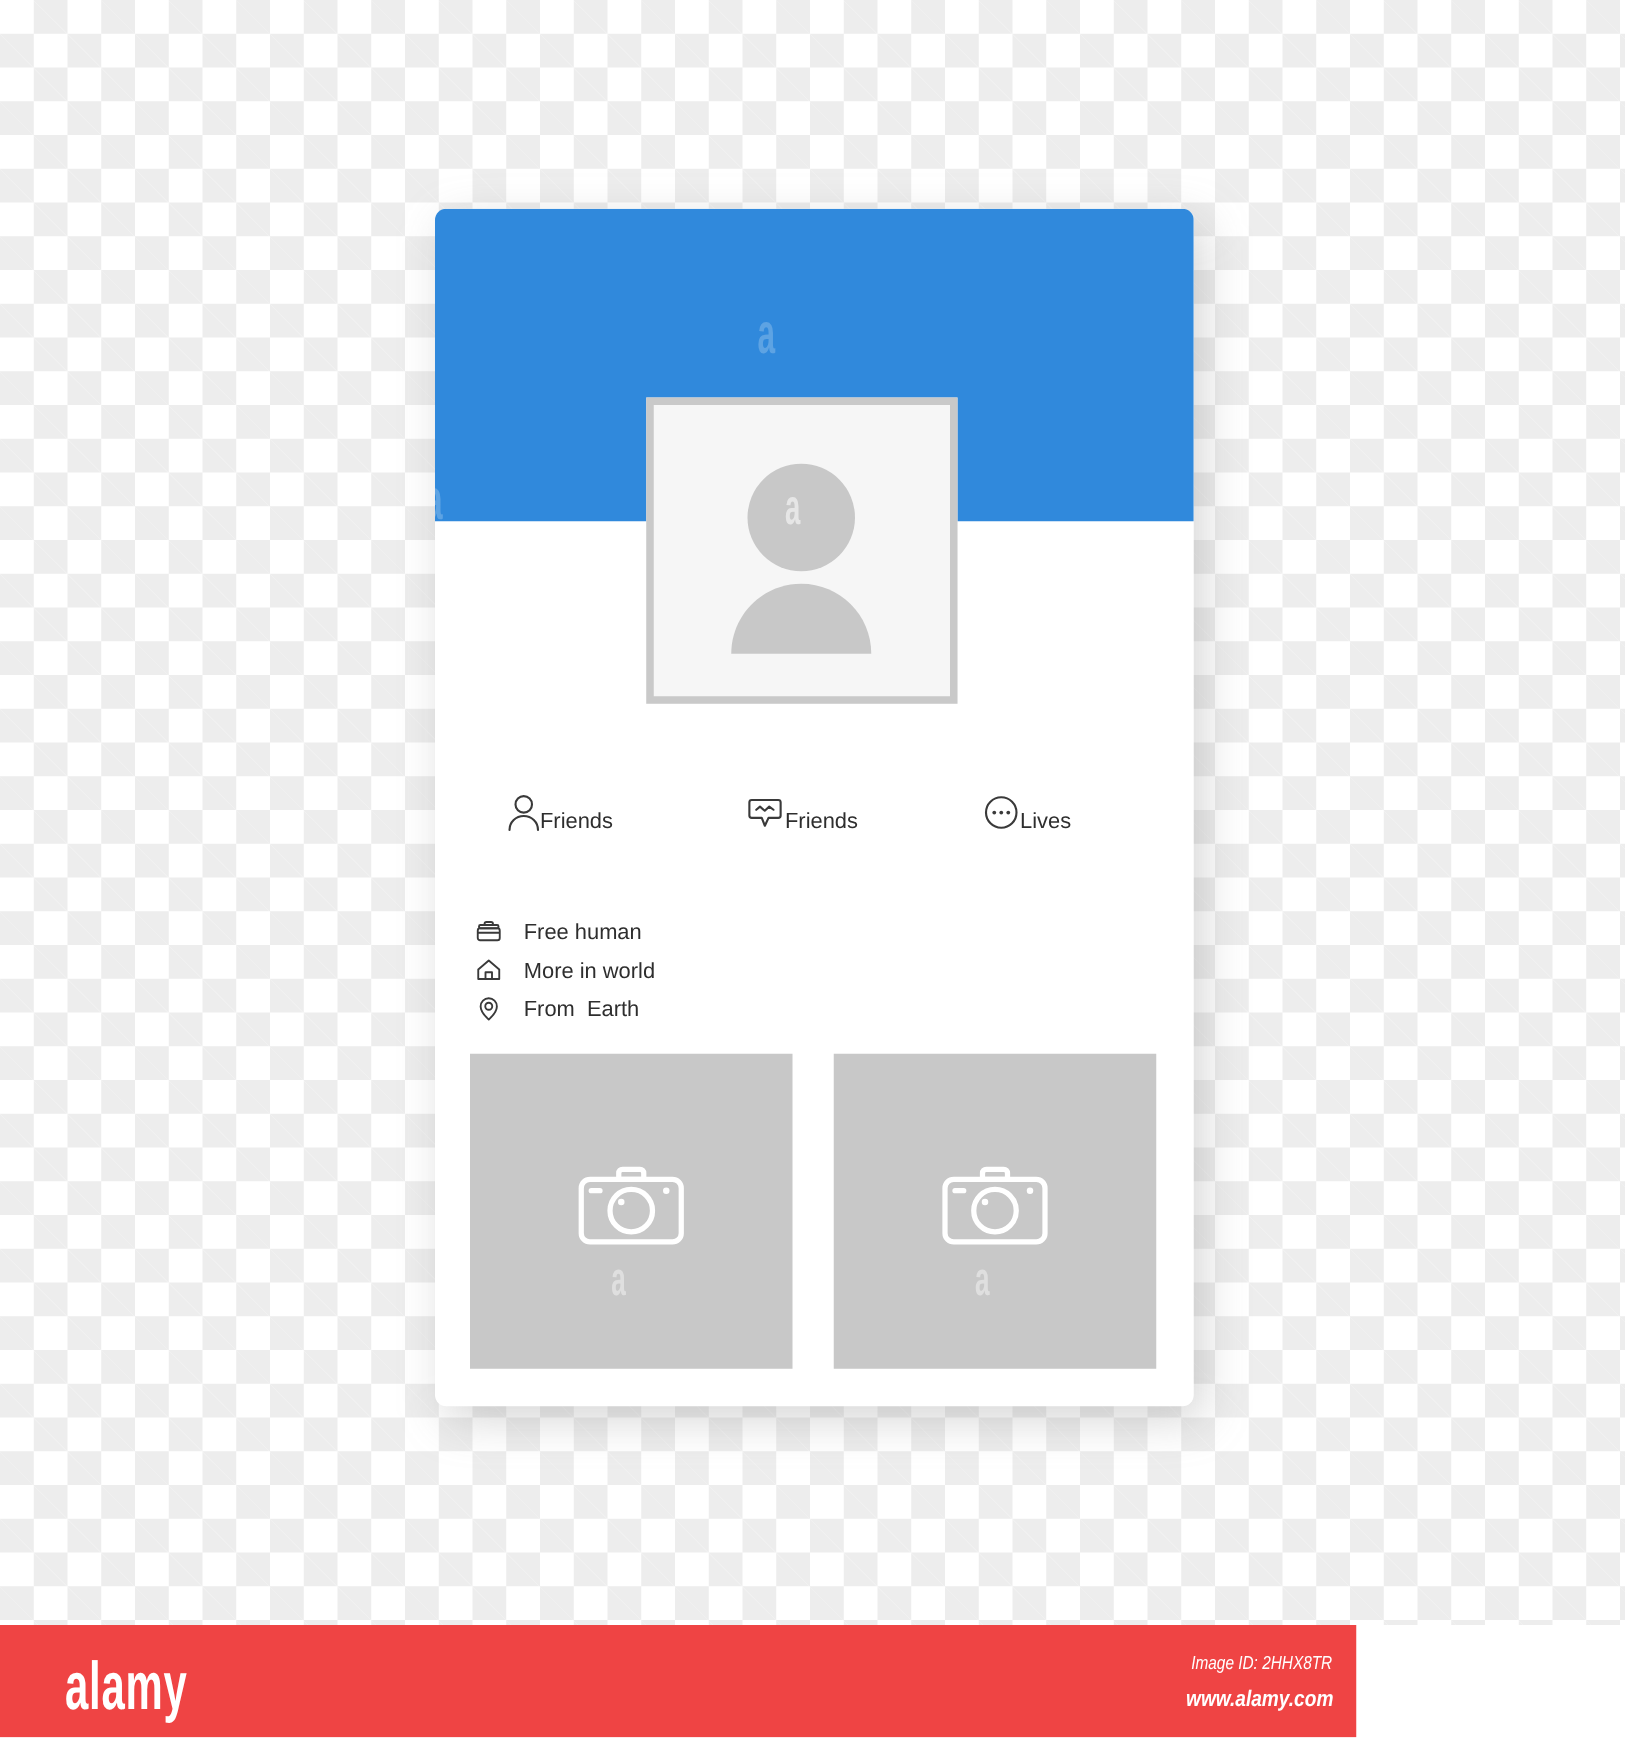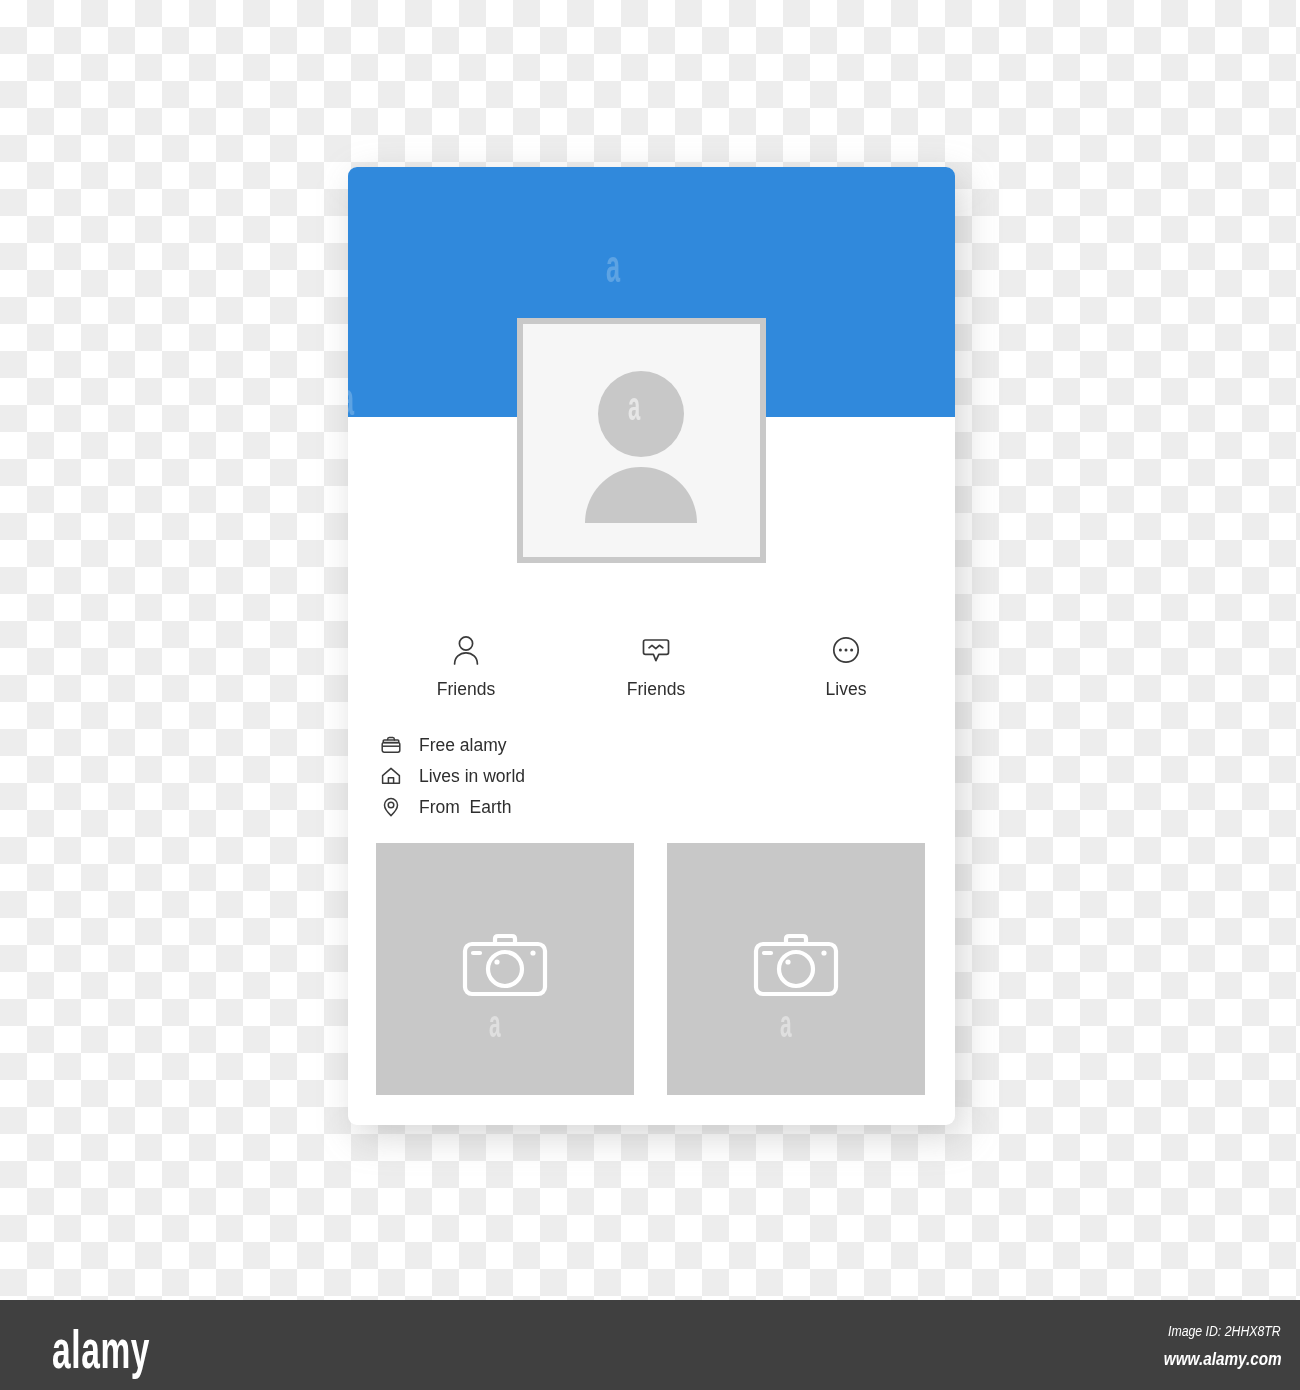--- a/index.html
+++ b/index.html
@@ -97,21 +97,21 @@
     left: 58px;
     top: 466px;
     width: 500px;
     display: flex;
     justify-content: space-between;
     align-items: flex-start;
   }
   .action-item {
     width: 120px;
     display: flex;
-    flex-direction: column;
+    flex-direction: row;
     align-items: center;
     cursor: pointer;
   }
   .action-icon {
     height: 34px;
     display: flex;
     align-items: center;
     justify-content: center;
   }
   .action-label {
@@ -167,23 +167,23 @@
     left: 50%;
     top: 50%;
     transform: translate(-50%, -50%);
   }
 
   
   #footer {
     position: absolute;
     left: 0;
     top: 1300px;
-    width: 1300px;
+    width: 1085px;
     height: 90px;
-    background: #404040;
+    background: #ef4444;
   }
   #alamy-logo {
     position: absolute;
     left: 52px;
     top: 18px;
     font-family: "Liberation Sans", sans-serif;
     font-weight: bold;
     font-size: 54px;
     color: #ffffff;
     transform: scaleX(0.62);
@@ -292,31 +292,31 @@
 
       <div class="info-row">
         <span class="info-icon">
           <svg width="22" height="22" viewBox="0 0 22 22" fill="none" stroke="#3a3a3a" stroke-width="1.5">
             <path d="M7.6 5.4 C7.6 4.2, 8.2 3.6, 9.2 3.6 L12.8 3.6 C13.8 3.6, 14.4 4.2, 14.4 5.4 L14.4 6" stroke-linecap="round"></path>
             <rect x="3.2" y="6" width="15.6" height="2.7" rx="1.1"></rect>
             <rect x="2.2" y="8.6" width="17.6" height="9.6" rx="1.9"></rect>
             <path d="M2.2 12.2 L19.8 12.2"></path>
           </svg>
         </span>
-        <span class="info-text">Free alamy</span>
+        <span class="info-text">Free human</span>
       </div>
 
       <div class="info-row">
         <span class="info-icon">
           <svg width="22" height="22" viewBox="0 0 22 22" fill="none" stroke="#3a3a3a" stroke-width="1.5">
             <path d="M2.6 10.6 L11 3.4 L19.4 10.6 L19.4 18.2 L2.6 18.2 Z" stroke-linejoin="round"></path>
             <path d="M8.4 18.2 L8.4 12.8 L13.6 12.8 L13.6 18.2" stroke-linejoin="round"></path>
           </svg>
         </span>
-        <span class="info-text">Lives in world</span>
+        <span class="info-text">More in world</span>
       </div>
 
       <div class="info-row">
         <span class="info-icon">
           <svg width="22" height="22" viewBox="0 0 22 22" fill="none" stroke="#3a3a3a" stroke-width="1.5">
             <path d="M11 2.6 C7.4 2.6, 4.5 5.5, 4.5 9.1 C4.5 13.6, 11 19.6, 11 19.6 C11 19.6, 17.5 13.6, 17.5 9.1 C17.5 5.5, 14.6 2.6, 11 2.6 Z" stroke-linejoin="round"></path>
             <circle cx="11" cy="9" r="2.8"></circle>
           </svg>
         </span>
         <span class="info-text">From  Earth</span>

